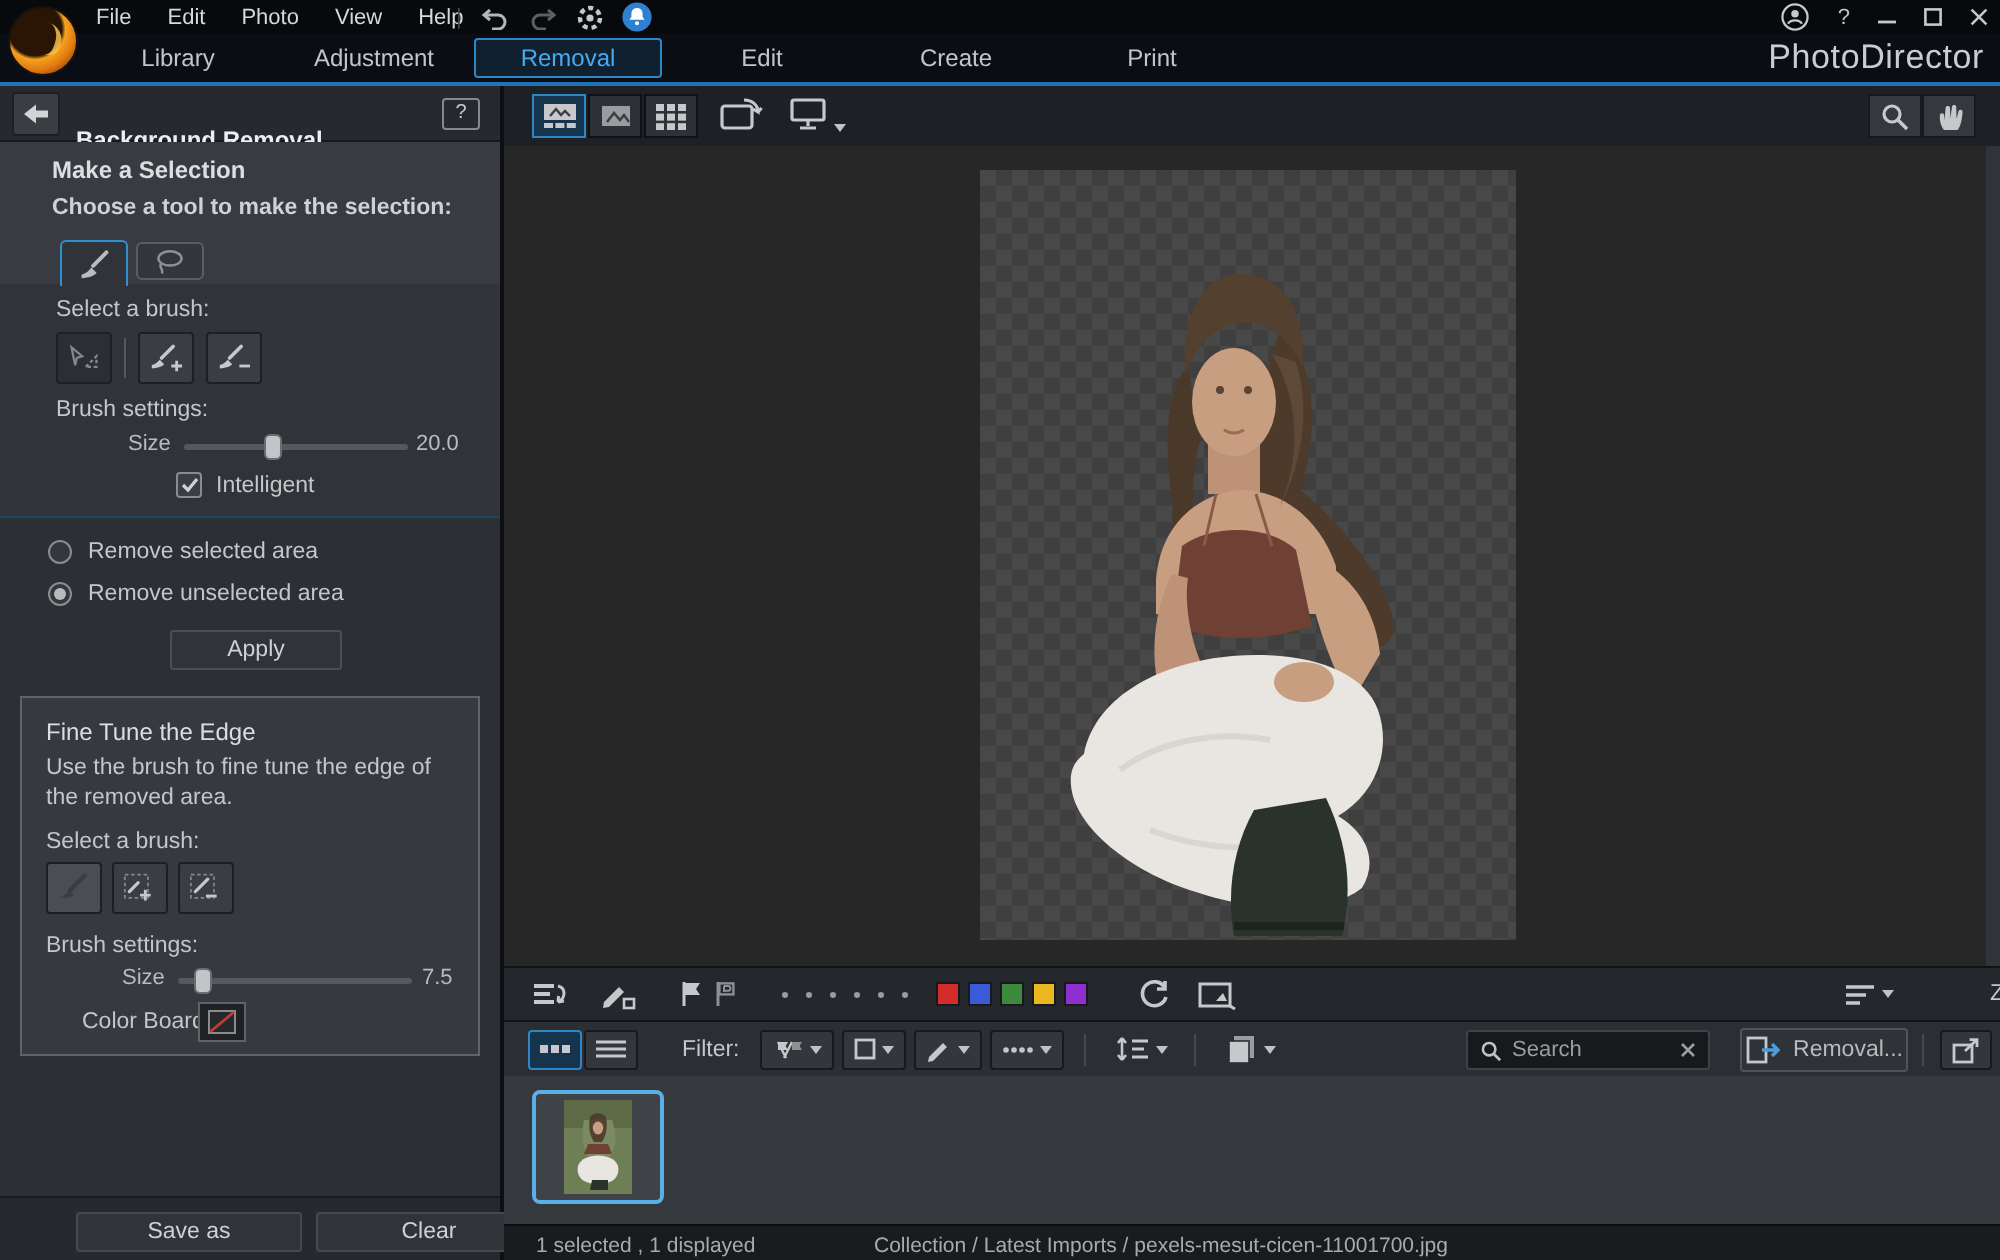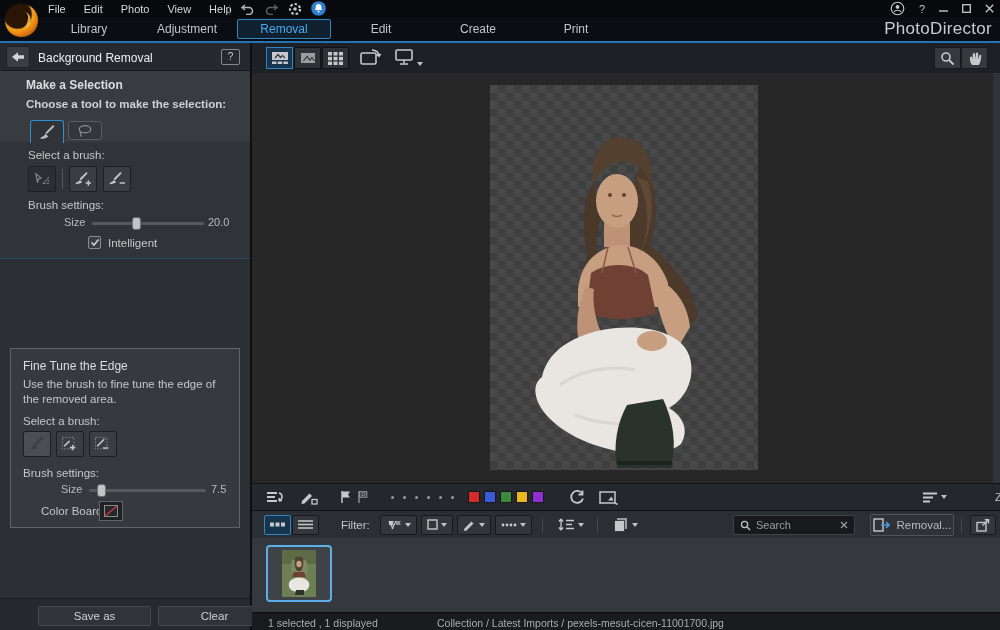--- a/index.html
+++ b/index.html
@@ -29,21 +29,21 @@
   .mode-tab.active { color:#45aaf0; border:1px solid #2e86c5; border-radius:2px; background:#10202e;
     width:94px; text-align:center; height:20px; line-height:18px; top:2px; }
   #appname { position:absolute; right:8px; top:19px; color:#c9ccd1; font-size:17px; font-weight:400; letter-spacing:.3px; }
   #accentline { position:absolute; left:0; top:41px; width:1000px; height:2px; background:#2173b4; }
 
   
   #leftpanel { position:absolute; left:0; top:43px; width:252px; height:587px; background:#2c2f34; border-right:2px solid #0d0f12; }
   .panel-header { position:absolute; left:0; top:0; width:250px; height:28px; background:#26292e; border-bottom:1px solid #17191d; }
   .back-btn { position:absolute; left:6px; top:3px; width:24px; height:22px; background:#3a3d42; border:1px solid #1d1f23; border-radius:2px;
     display:flex; align-items:center; justify-content:center; }
-  .panel-title { position:absolute; left:38px; top:8px; color:#eceff2; font-size:12px; font-weight:400; }
+  .panel-title { position:absolute; left:38px; top:20px; color:#eceff2; font-size:12px; font-weight:700; }
   .help-btn { position:absolute; right:10px; top:6px; width:19px; height:16px; border:1px solid #85888c; border-radius:2px;
     color:#c9cbce; font-size:10px; text-align:center; line-height:14px; }
   .sect-make { position:absolute; left:0; top:28px; width:250px; height:47px; background:#383b40;font-weight:bold; }
   .h-sect { color:#dcdee1; font-size:12px; }
   .h-sub { color:#cfd1d4; font-size:11.5px; }
   .tool-tabs { position:absolute; left:0; top:75px; width:250px; height:24px; background:#383b40; }
   .tt-line { position:absolute; left:0; top:98px; width:250px; height:1px; background:#2e8fd4; }
   .tool-tab { position:absolute; width:34px; height:22px; border-radius:3px 3px 0 0; display:flex; align-items:center; justify-content:center; }
   .tool-tab.sel { left:30px; top:2px; height:23px; background:#303338; border:1px solid #2e8fd4; border-bottom:none; z-index:2; }
   .tool-tab.unsel { left:68px; top:3px; height:19px; background:#33363a; border:1px solid #5a5d61; border-radius:3px; }
@@ -251,20 +251,31 @@
     <div class="abs" style="left:88px; top:94px; display:flex; align-items:center; gap:7px">
       <div class="checkbox">
         <svg width="10" height="9" viewBox="0 0 10 9">
             <path d="M1.5 4.5 L4 7 L8.5 1.5" fill="none" stroke="#cfd1d4" stroke-width="1.6"></path>
           </svg>
       </div>
       <span class="lbl">Intelligent</span>
     </div>
   </div>
 
+  <div class="sect-remove">
+    <div class="abs" style="left:24px; top:11px; display:flex; align-items:center; gap:8px">
+      <div class="radio"></div>
+      <span class="lbl">Remove selected area</span>
+    </div>
+    <div class="abs" style="left:24px; top:32px; display:flex; align-items:center; gap:8px">
+      <div class="radio on"></div>
+      <span class="lbl">Remove unselected area</span>
+    </div>
+    <div class="apply-btn">Apply</div>
+  </div>
 
   <div class="finetune">
     <div class="h-sect abs" style="left:12px; top:10px">Fine Tune the Edge</div>
     <div class="lbl abs" style="left:12px; top:28px; width:200px; line-height:15px">Use the brush to fine tune the edge of the removed area.</div>
     <div class="lbl abs" style="left:12px; top:66px">Select a brush:</div>
     <div class="abs" style="left:12px; top:82px; display:flex; align-items:center; gap:5px">
       <div class="brushbtn sel">
         <svg width="18" height="16" viewBox="0 0 20 18">
             <path d="M2 14 c2.5 -0.5 4 -2 5.5 -3.5 l2.5 2.5 c-1.8 1.8 -4.5 2 -8 1 z" fill="#3a3d41"></path>
             <path d="M7.5 10.5 L16 2" stroke="#3a3d41" stroke-width="2.4" stroke-linecap="round"></path>

